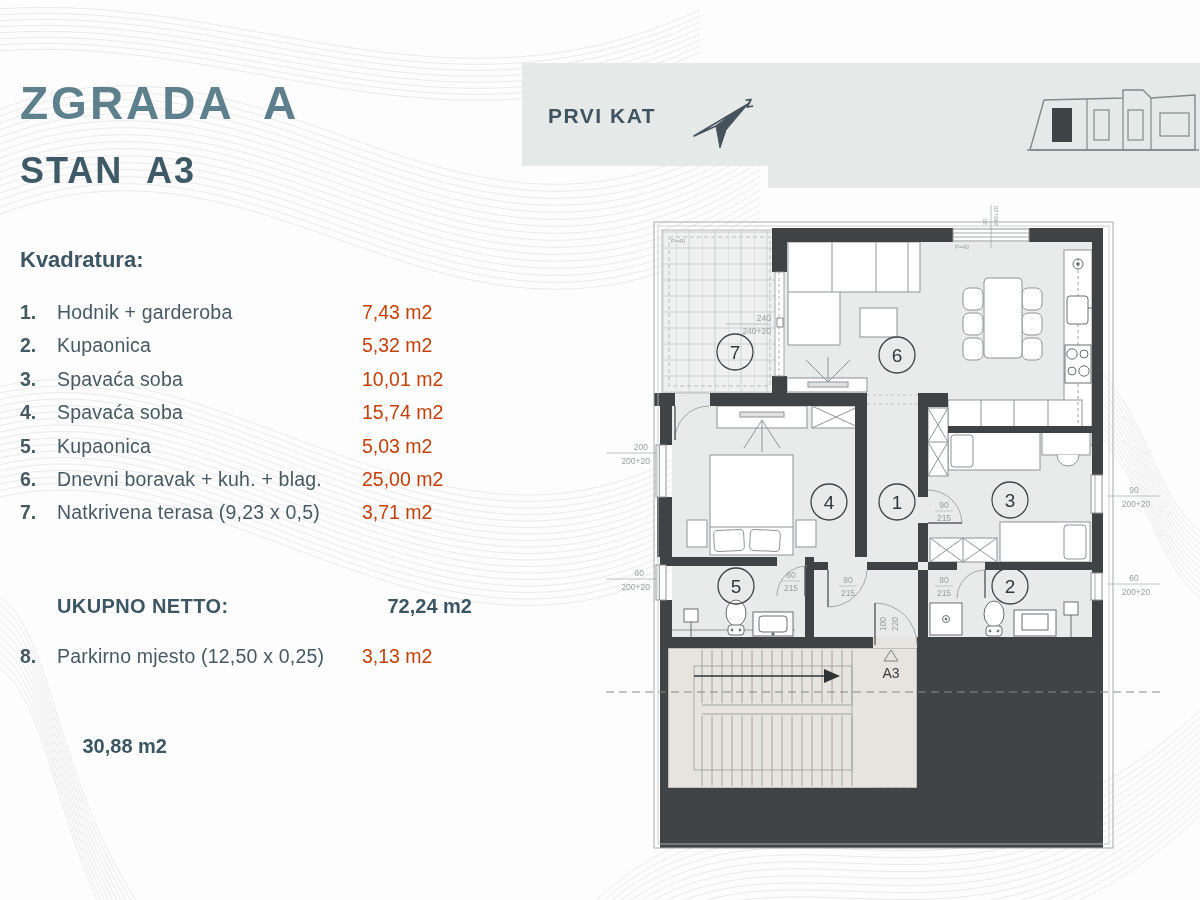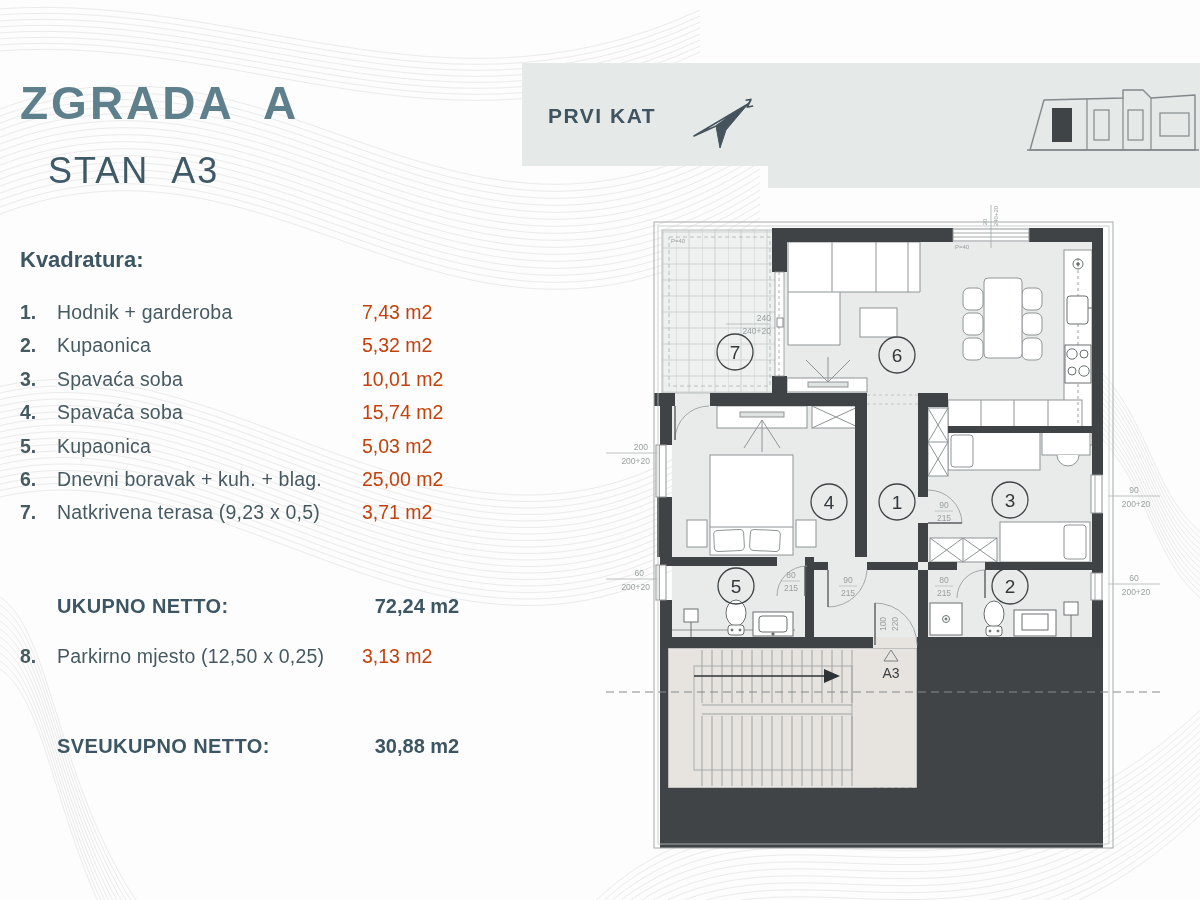--- a/index.html
+++ b/index.html
@@ -5,34 +5,34 @@
   * { margin:0; padding:0; box-sizing:border-box; }
   html,body { width:1200px; height:900px; overflow:hidden; background:#fdfdfd;
               font-family:"Liberation Sans", sans-serif; }
   #stage { position:relative; width:1200px; height:676px; }
   #waves { position:absolute; left:0; top:0; z-index:0; }
   .layer { position:absolute; z-index:2; }
 
   
   .title1 { left:20px; top:76px; font-size:46px; font-weight:800; letter-spacing:3px;
             color:#5e808d; white-space:pre; }
-  .title2 { left:20px; top:150px; font-size:36px; font-weight:400; letter-spacing:2px;
-            color:#3f5a67; white-space:pre;margin-left:28px; }
+  .title2 { left:20px; top:150px; font-size:36px; font-weight:700; letter-spacing:2px;
+            color:#3f5a67; white-space:pre; }
   .kvad   { left:20px; top:247px; font-size:22px; font-weight:700; color:#3d5663; }
 
   .room-list { left:20px; top:301px; width:452px; }
   .row { display:flex; align-items:baseline; height:33.4px; font-size:19.5px; color:#465a62; }
   .row .num   { width:37px; font-weight:700; }
   .row .lbl   { flex:1; letter-spacing:.2px; }
   .row .val   { width:110px; text-align:left; color:#c2410c; }
 
   .totrow { display:flex; align-items:baseline; width:452px; font-size:20px; color:#3d5663;margin-top:32px; }
   .totrow .sp  { width:37px; }
   .totrow .lbl { flex:1; font-weight:700; letter-spacing:.4px; }
-  .totrow .val { width:110px; text-align:center; font-weight:700; font-style:normal; }
+  .totrow .val { width:110px; text-align:right; font-weight:700; font-style:normal; }
   .subtotal { left:20px; top:563px; }
   .parkrow  { left:20px; top:645px; }
   .grand    { left:20px; top:703px; }
 
   
   .banner-a { left:522px; top:63px; width:246px; height:103px; background:#e5eae9; }
   .banner-b { left:768px; top:63px; width:432px; height:125px; background:#e5eae9; }
   .floor-label { left:548px; top:104px; font-size:21px; font-weight:800; letter-spacing:1.5px;
                  color:#3f5460; z-index:3; }
   .north-svg { left:686px; top:90px; z-index:3; }
@@ -181,21 +181,20 @@
 </div>
 
 <div class="layer row parkrow" style="width:452px;">
   <span class="num">8.</span>
   <span class="lbl">Parkirno mjesto (12,50 x 0,25)</span>
   <span class="val">3,13 m2</span>
 </div>
 
 <div class="layer totrow grand">
   <span class="sp"></span>
-  <span class="lbl">SVEUKUPNO NETTO:</span>
   <span class="val">30,88 m2</span>
 </div>
 
 <div class="layer banner-a"></div>
 <div class="layer banner-b"></div>
 <div class="layer floor-label">PRVI KAT</div>
 
 <svg class="layer north-svg" width="74" height="64">
   <polygon points="8,46 62,14 30,36" fill="#ffffff" stroke="#45535c" stroke-width="1.6" stroke-linejoin="round"></polygon>
   <polygon points="62,14 30,36 34,58 40,40" fill="#45535c" stroke="#45535c" stroke-width="1" stroke-linejoin="round"></polygon>

